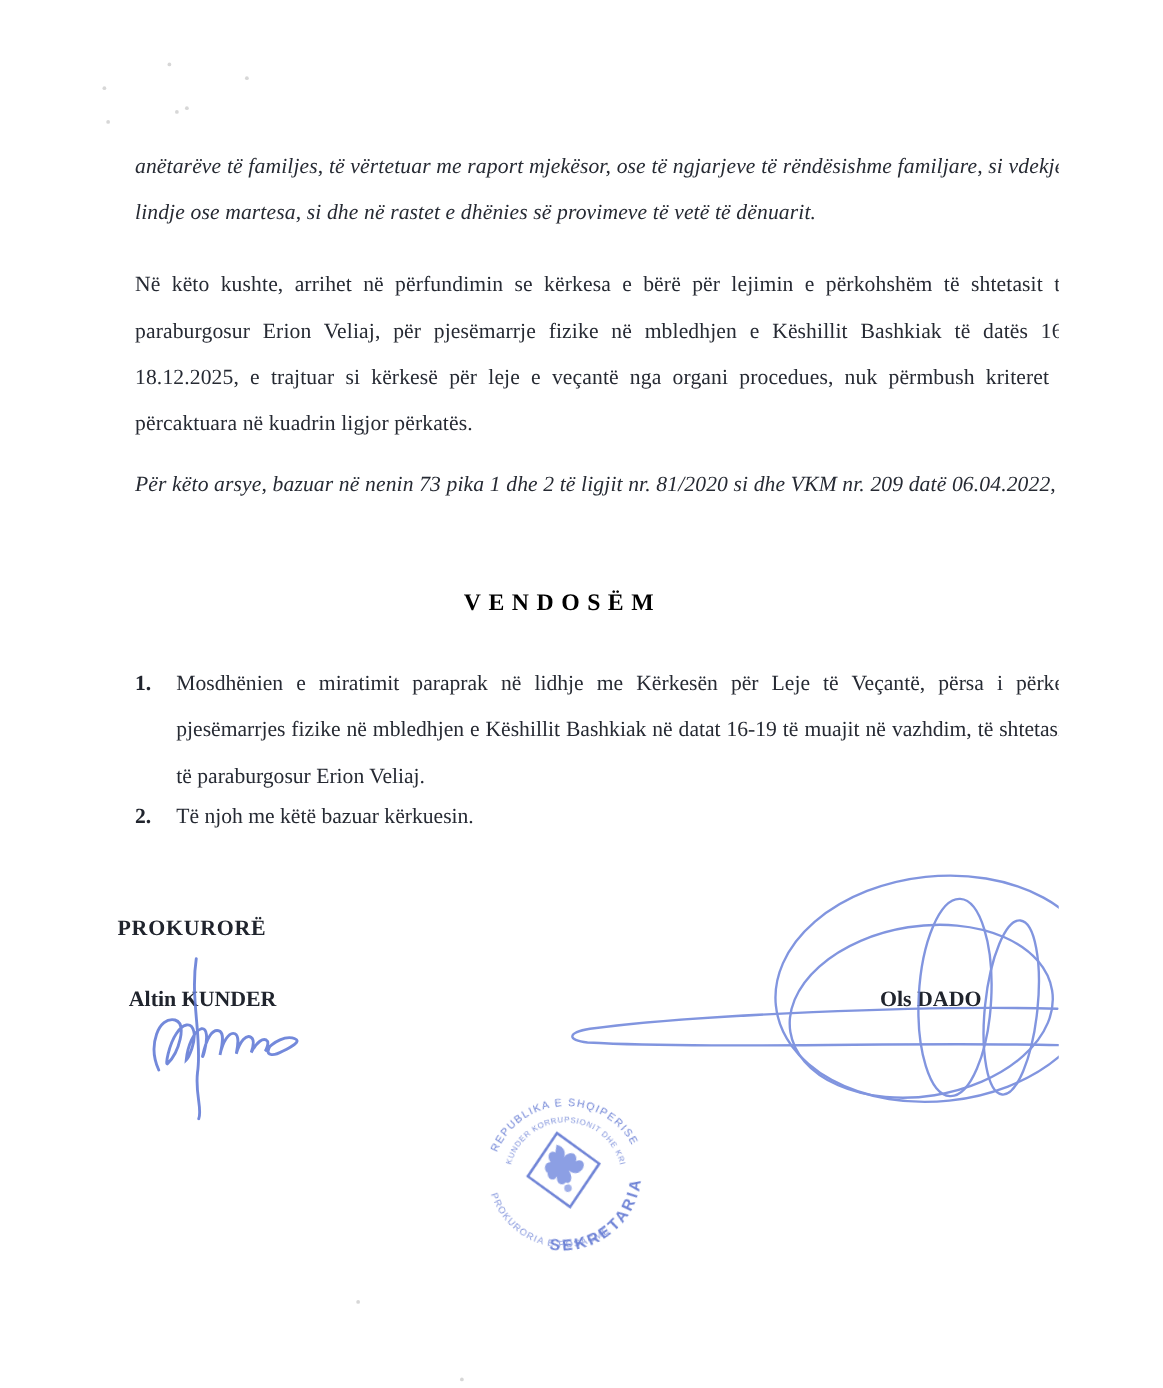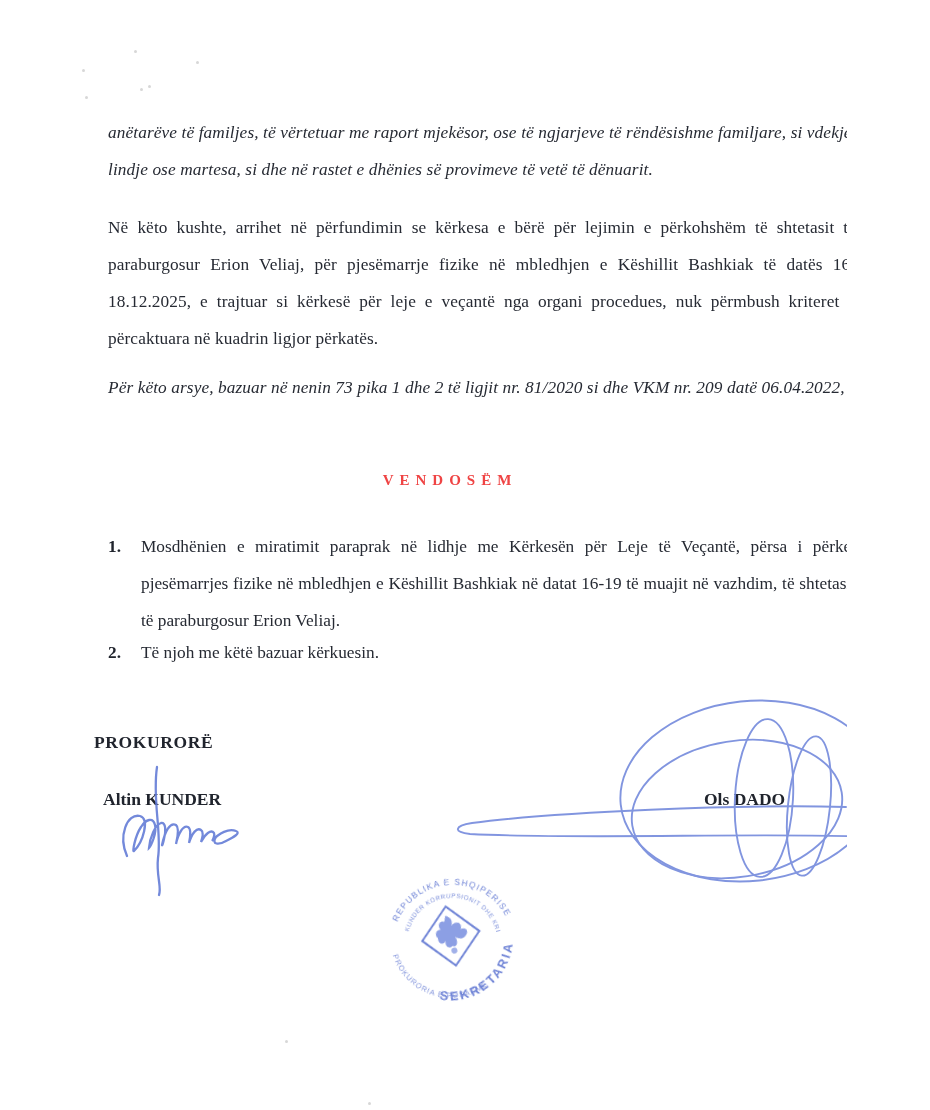--- a/index.html
+++ b/index.html
@@ -16,22 +16,22 @@
     position:absolute;left:108px;width:748px;margin:0;
     font-size:17.3px;line-height:37px;
     text-align:justify;letter-spacing:0.1px;
   }
   .italic{font-style:italic;}
   .p1{top:78px;}
   .p2{top:173px;}
   .p3{top:333px;}
   .decision-heading{
     position:absolute;left:108px;top:436px;width:748px;
-    text-align:center;font-weight:bold;font-size:15px;
-    letter-spacing:6px;color:#ef4444;
+    text-align:center;font-weight:bold;font-size:19px;
+    letter-spacing:6px;color:#000000;
     transform:translateX(-32px);
   }
   .decision-list{
     position:absolute;left:108px;top:492px;width:748px;
     margin:0;padding:0;list-style:none;
     font-size:17.3px;line-height:37px;
   }
   .decision-list li{display:flex;align-items:flex-start;}
   .decision-list li + li{margin-top:-5px;}
   .decision-list .num{

